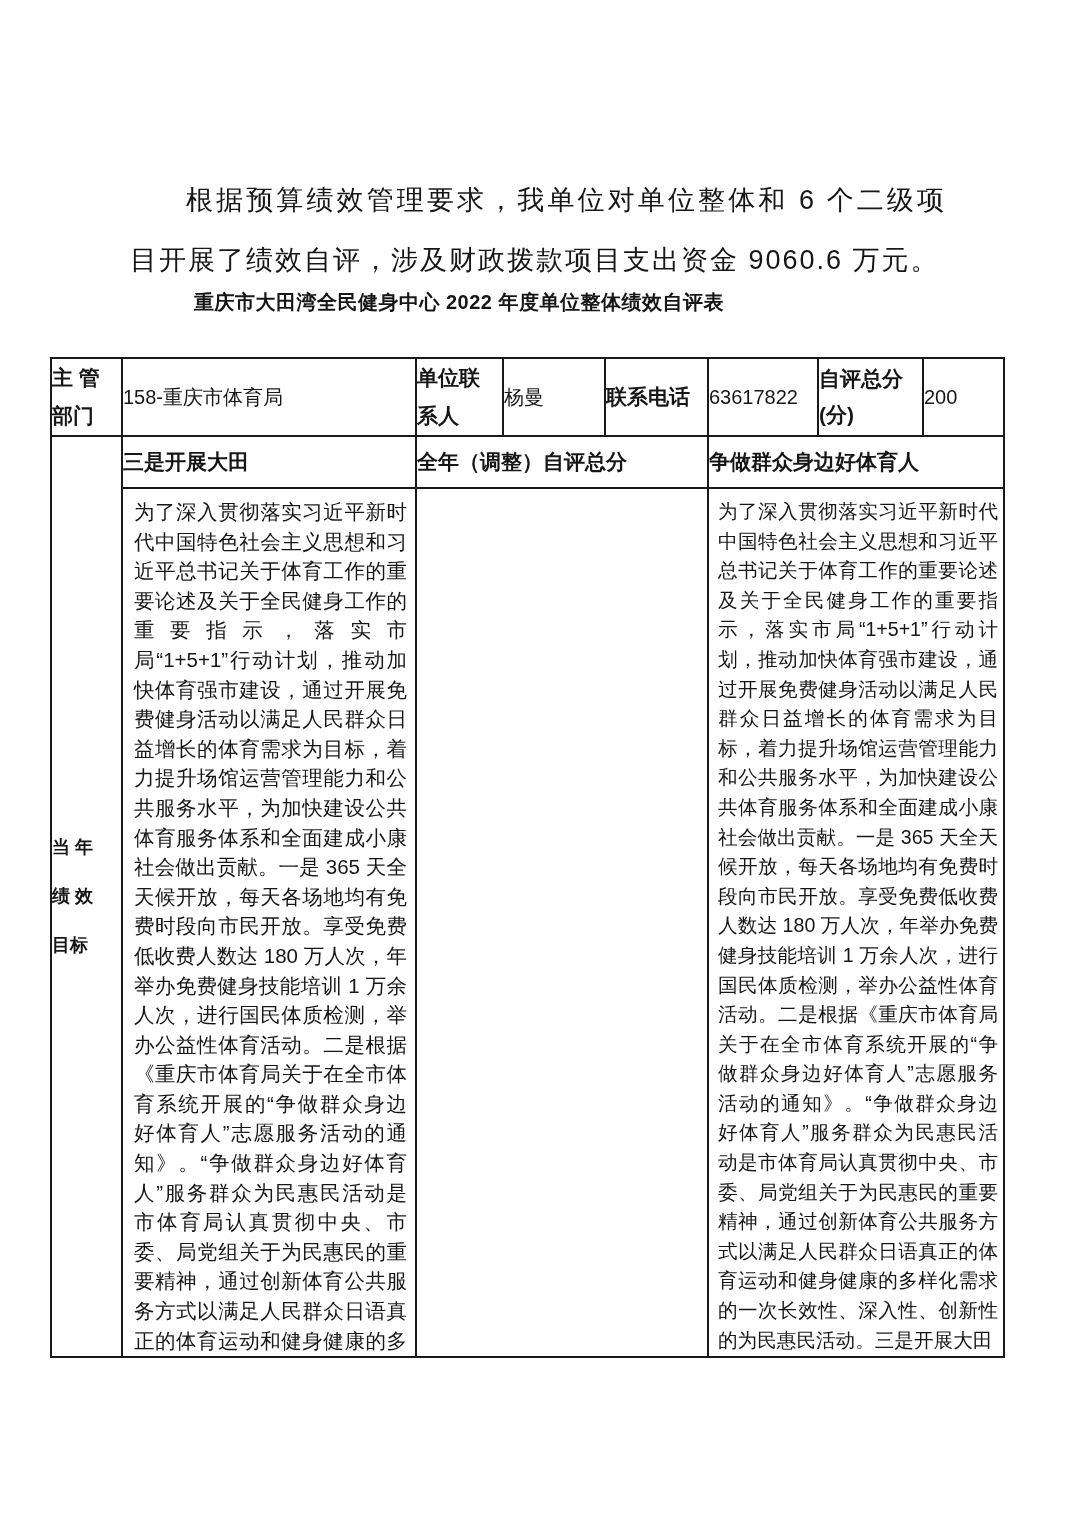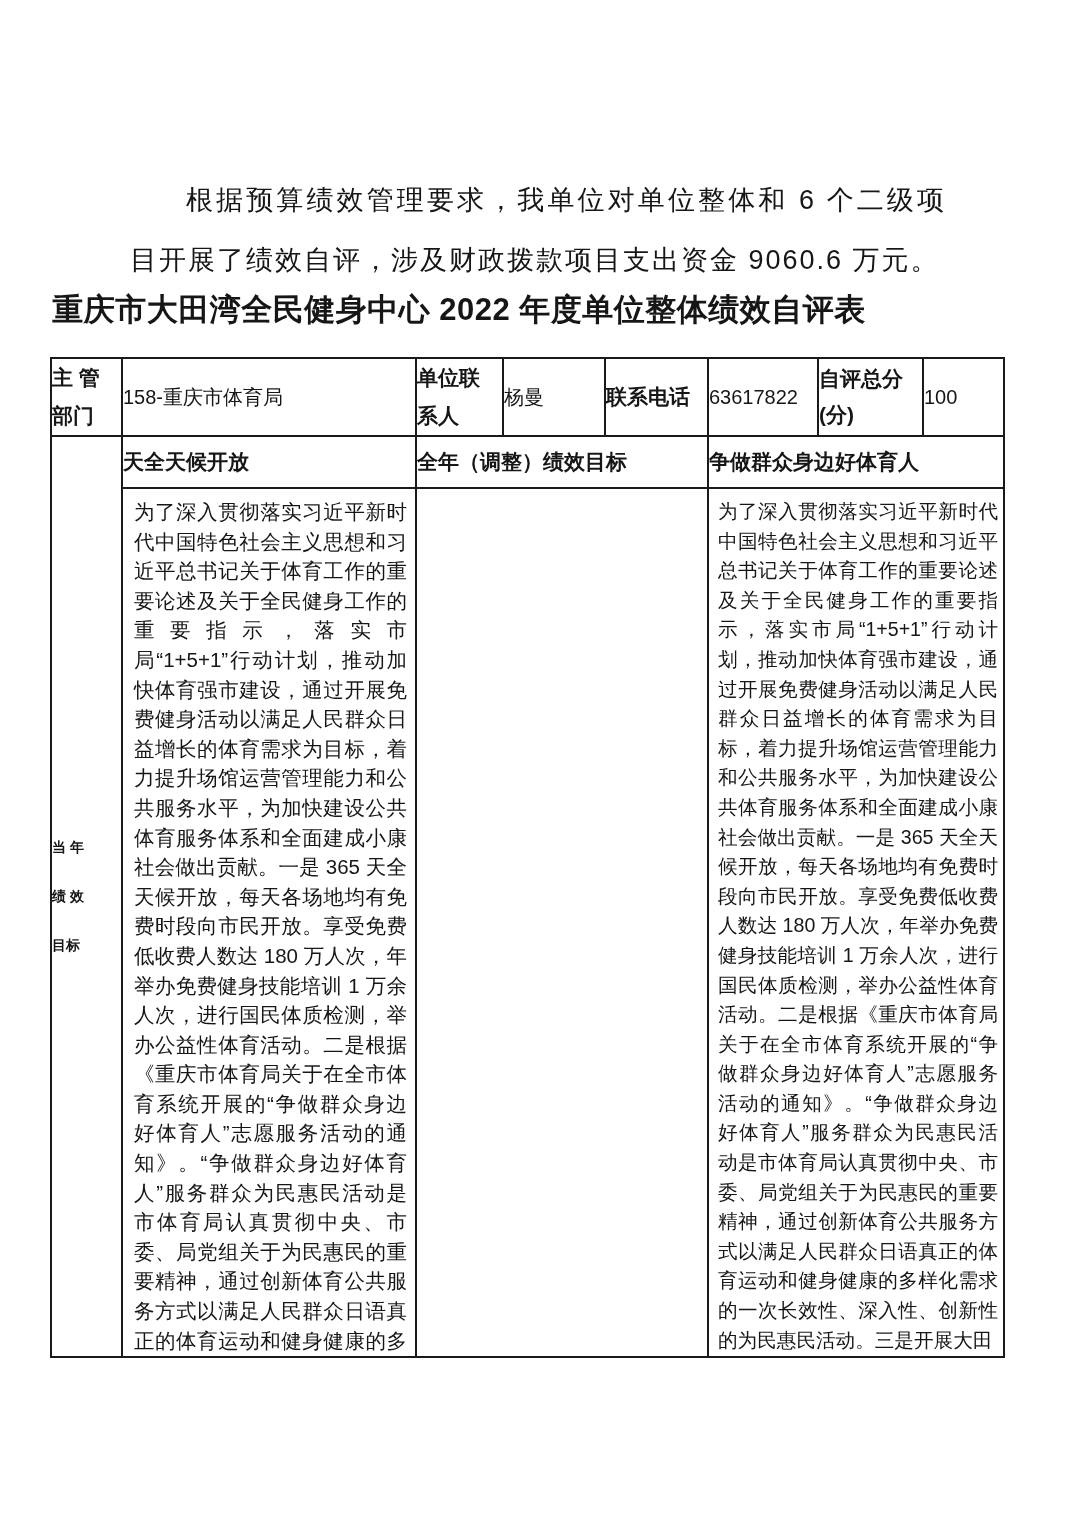--- a/index.html
+++ b/index.html
@@ -30,21 +30,21 @@
   }
 
   
   .doc-title {
     position: absolute;
     left: 0;
     top: 289px;
     width: 918px;
     margin: 0;
     text-align: center;
-    font-size: 31px;
+    font-size: 20px;
     font-weight: bold;
     letter-spacing: 0.5px;
   }
 
   
   table.eval-table {
     position: absolute;
     left: 50px;
     top: 357px;
     width: 953px;
@@ -71,21 +71,21 @@
   .dept-value   { padding-left: 11px; }
   .contact-label{ padding-left: 13px; line-height: 38px; }
   .contact-value{ padding-left: 10px; }
   .phone-label  { padding-left: 12px; padding-right: 3px; margin-left: 12px; }
   .phone-value  { padding-left: 10px; margin-left: 35px; }
   .score-label  { padding-left: 10px; padding-right: 3px; line-height: 36px; }
   .score-value  { padding-left: 9px; }
 
   .row-label {
     font-weight: bold;
-    font-size: 14px;
+    font-size: 18px;
     line-height: 49px;
     padding-left: 10px;
     padding-right: 6px;
     vertical-align: middle;
   }
 
   .col-h { font-weight: bold; font-size: 21px; }
   .col-h-1 { padding-left: 10px; }
   .col-h-2 { padding-left: 12px; }
   .col-h-3 { padding-left: 9px; }
@@ -126,29 +126,29 @@
       <td class="lbl pre dept-label">主  管
 部门</td>
       <td class="val dept-value">158-重庆市体育局</td>
       <td class="lbl pre contact-label">单位联
 系人</td>
       <td class="val contact-value">杨曼</td>
       <td class="lbl phone-label">联系电话</td>
       <td class="val phone-value">63617822</td>
       <td class="lbl pre score-label">自评总分
 (分)</td>
-      <td class="val score-value">100</td>
+      <td class="val score-value">200</td>
     </tr>
 
     <tr class="goal-header-row">
       <td class="row-label pre" rowspan="2">当 年
 绩 效
 目标</td>
-      <td class="col-h col-h-1">天全天候开放</td>
-      <td class="col-h col-h-2" colspan="3">全年（调整）绩效目标</td>
+      <td class="col-h col-h-1">三是开展大田</td>
+      <td class="col-h col-h-2" colspan="3">全年（调整）自评总分</td>
       <td class="col-h col-h-3" colspan="3">争做群众身边好体育人</td>
     </tr>
 
     <tr class="goal-body-row">
       <td>
         <div class="clip clip-1">为了深入贯彻落实习近平新时代中国特色社会主义思想和习近平总书记关于体育工作的重要论述及关于全民健身工作的重要指示，落实市局“1+5+1”行动计划，推动加快体育强市建设，通过开展免费健身活动以满足人民群众日益增长的体育需求为目标，着力提升场馆运营管理能力和公共服务水平，为加快建设公共体育服务体系和全面建成小康社会做出贡献。一是 365 天全天候开放，每天各场地均有免费时段向市民开放。享受免费低收费人数达 180 万人次，年举办免费健身技能培训 1 万余人次，进行国民体质检测，举办公益性体育活动。二是根据《重庆市体育局关于在全市体育系统开展的“争做群众身边好体育人”志愿服务活动的通知》。“争做群众身边好体育人”服务群众为民惠民活动是市体育局认真贯彻中央、市委、局党组关于为民惠民的重要精神，通过创新体育公共服务方式以满足人民群众日语真正的体育运动和健身健康的多样化需求</div>
       </td>
       <td colspan="3">
         <div class="clip clip-2"></div>
       </td>

